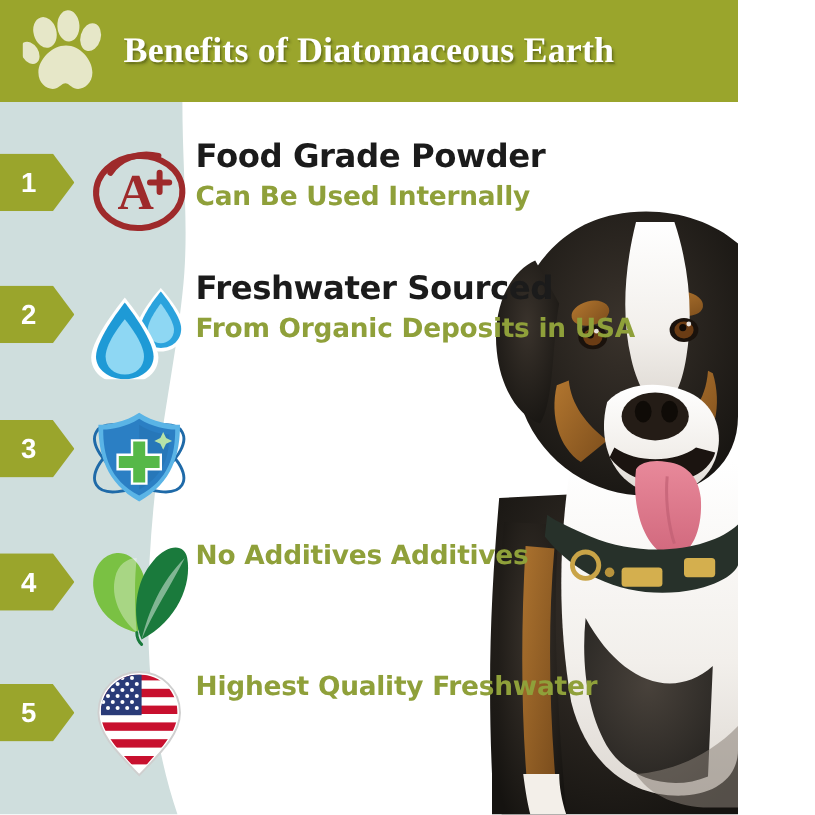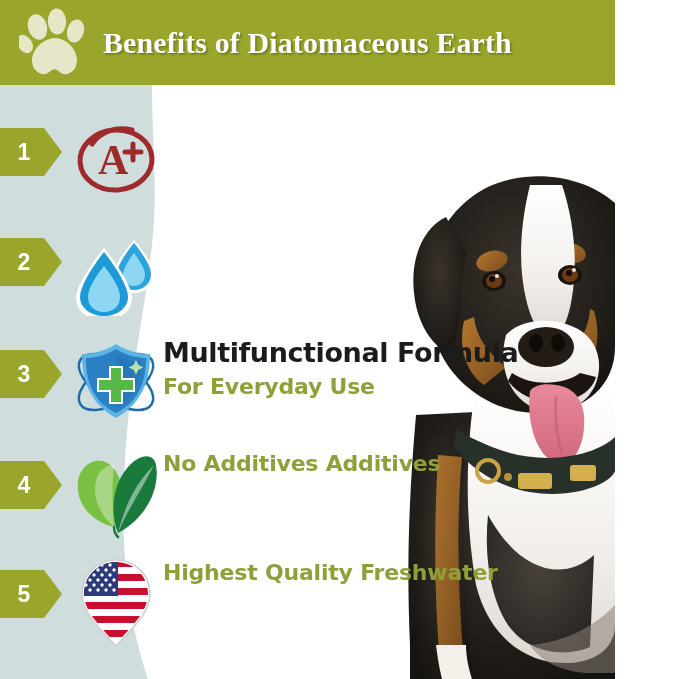--- a/index.html
+++ b/index.html
@@ -209,36 +209,44 @@
       <div class="num">1</div>
     </div>
     <div class="benefit-icon">
       <svg viewBox="0 0 92 96" width="92" height="96" aria-hidden="true">
         <ellipse cx="46" cy="50" rx="36" ry="30" fill="none" stroke="#9e2a2b" stroke-width="5" stroke-linecap="round" transform="rotate(-4 46 50)"></ellipse>
         <path d="M22 34 C30 22 46 16 62 20" fill="none" stroke="#9e2a2b" stroke-width="5" stroke-linecap="round"></path>
         <text x="28" y="64" font-family="Liberation Serif, serif" font-size="42" font-weight="bold" fill="#9e2a2b">A</text>
         <path d="M63 34 L63 50 M55 42 L71 42" stroke="#9e2a2b" stroke-width="5" stroke-linecap="round"></path>
       </svg>
     </div>
+    <div class="benefit-text">
+      <div class="benefit-title">Food Grade Powder</div>
+      <div class="benefit-sub">Can Be Used Internally</div>
+    </div>
   </div>
 
   <div class="row row-2">
     <div class="num-badge">
       <div class="shape"></div>
       <div class="num">2</div>
     </div>
     <div class="benefit-icon">
       <svg viewBox="0 0 92 96" width="92" height="96" aria-hidden="true">
         <path d="M64 20 C64 20 84 42 84 54 C84 65 75 73 64 73 C53 73 44 65 44 54 C44 42 64 20 64 20 Z" fill="#ffffff"></path>
         <path d="M64 23 C64 23 81 43 81 54 C81 63.5 73.5 70 64 70 C54.5 70 47 63.5 47 54 C47 43 64 23 64 23 Z" fill="#2ba3dd"></path>
         <path d="M64 33 C64 33 75 47 75 55 C75 61.5 70 66 64 66 C58 66 53 61.5 53 55 C53 47 64 33 64 33 Z" fill="#8ed7f3"></path>
         <path d="M34 28 C34 28 62 62 62 78 C62 91 50 100 34 100 C18 100 6 91 6 78 C6 62 34 28 34 28 Z" fill="#ffffff"></path>
         <path d="M34 32 C34 32 58 62 58 77 C58 88 47 96 34 96 C21 96 10 88 10 77 C10 62 34 32 34 32 Z" fill="#1e9ad6"></path>
         <path d="M34 46 C34 46 50 65 50 77 C50 86 43 92 34 92 C25 92 18 86 18 77 C18 65 34 46 34 46 Z" fill="#8ed7f3"></path>
       </svg>
+    </div>
+    <div class="benefit-text">
+      <div class="benefit-title">Freshwater Sourced</div>
+      <div class="benefit-sub">From Organic Deposits in USA</div>
     </div>
   </div>
 
   <div class="row row-3">
     <div class="num-badge">
       <div class="shape"></div>
       <div class="num">3</div>
     </div>
     <div class="benefit-icon">
       <svg viewBox="0 0 92 96" width="92" height="96" aria-hidden="true">
@@ -246,24 +254,20 @@
           <ellipse cx="46" cy="50" rx="42" ry="20" transform="rotate(32 46 50)"></ellipse>
           <ellipse cx="46" cy="50" rx="42" ry="20" transform="rotate(-32 46 50)"></ellipse>
         </g>
         <path d="M46 12 C58 20 72 22 80 22 C80 46 74 70 46 86 C18 70 12 46 12 22 C20 22 34 20 46 12 Z" fill="#5ab4e6"></path>
         <path d="M46 17 C57 24 69 26 76 26 C76 47 71 68 46 81 C21 68 16 47 16 26 C23 26 35 24 46 17 Z" fill="#2b7fc4"></path>
         <path d="M46 22 C55 28 65 30 71 30 C71 48 67 64 46 76 L46 22 Z" fill="#2471b0" opacity=".55"></path>
         <path d="M39 34 h14 v12 h12 v14 h-12 v12 h-14 v-12 h-12 v-14 h12 z" fill="#ffffff"></path>
         <path d="M41 36 h10 v12 h12 v10 h-12 v12 h-10 v-12 h-12 v-10 h12 z" fill="#56b848"></path>
         <path d="M66 28 l2.4 5 5 2.4 -5 2.4 -2.4 5 -2.4 -5 -5 -2.4 5 -2.4 z" fill="#b7e3a8"></path>
       </svg>
-    </div>
-    <div class="benefit-text">
-      <div class="benefit-title">Multifunctional Formula</div>
-      <div class="benefit-sub">For Everyday Use</div>
     </div>
   </div>
 
   <div class="row row-4">
     <div class="num-badge">
       <div class="shape"></div>
       <div class="num">4</div>
     </div>
     <div class="benefit-icon">
       <svg viewBox="0 0 92 96" width="92" height="96" aria-hidden="true">

